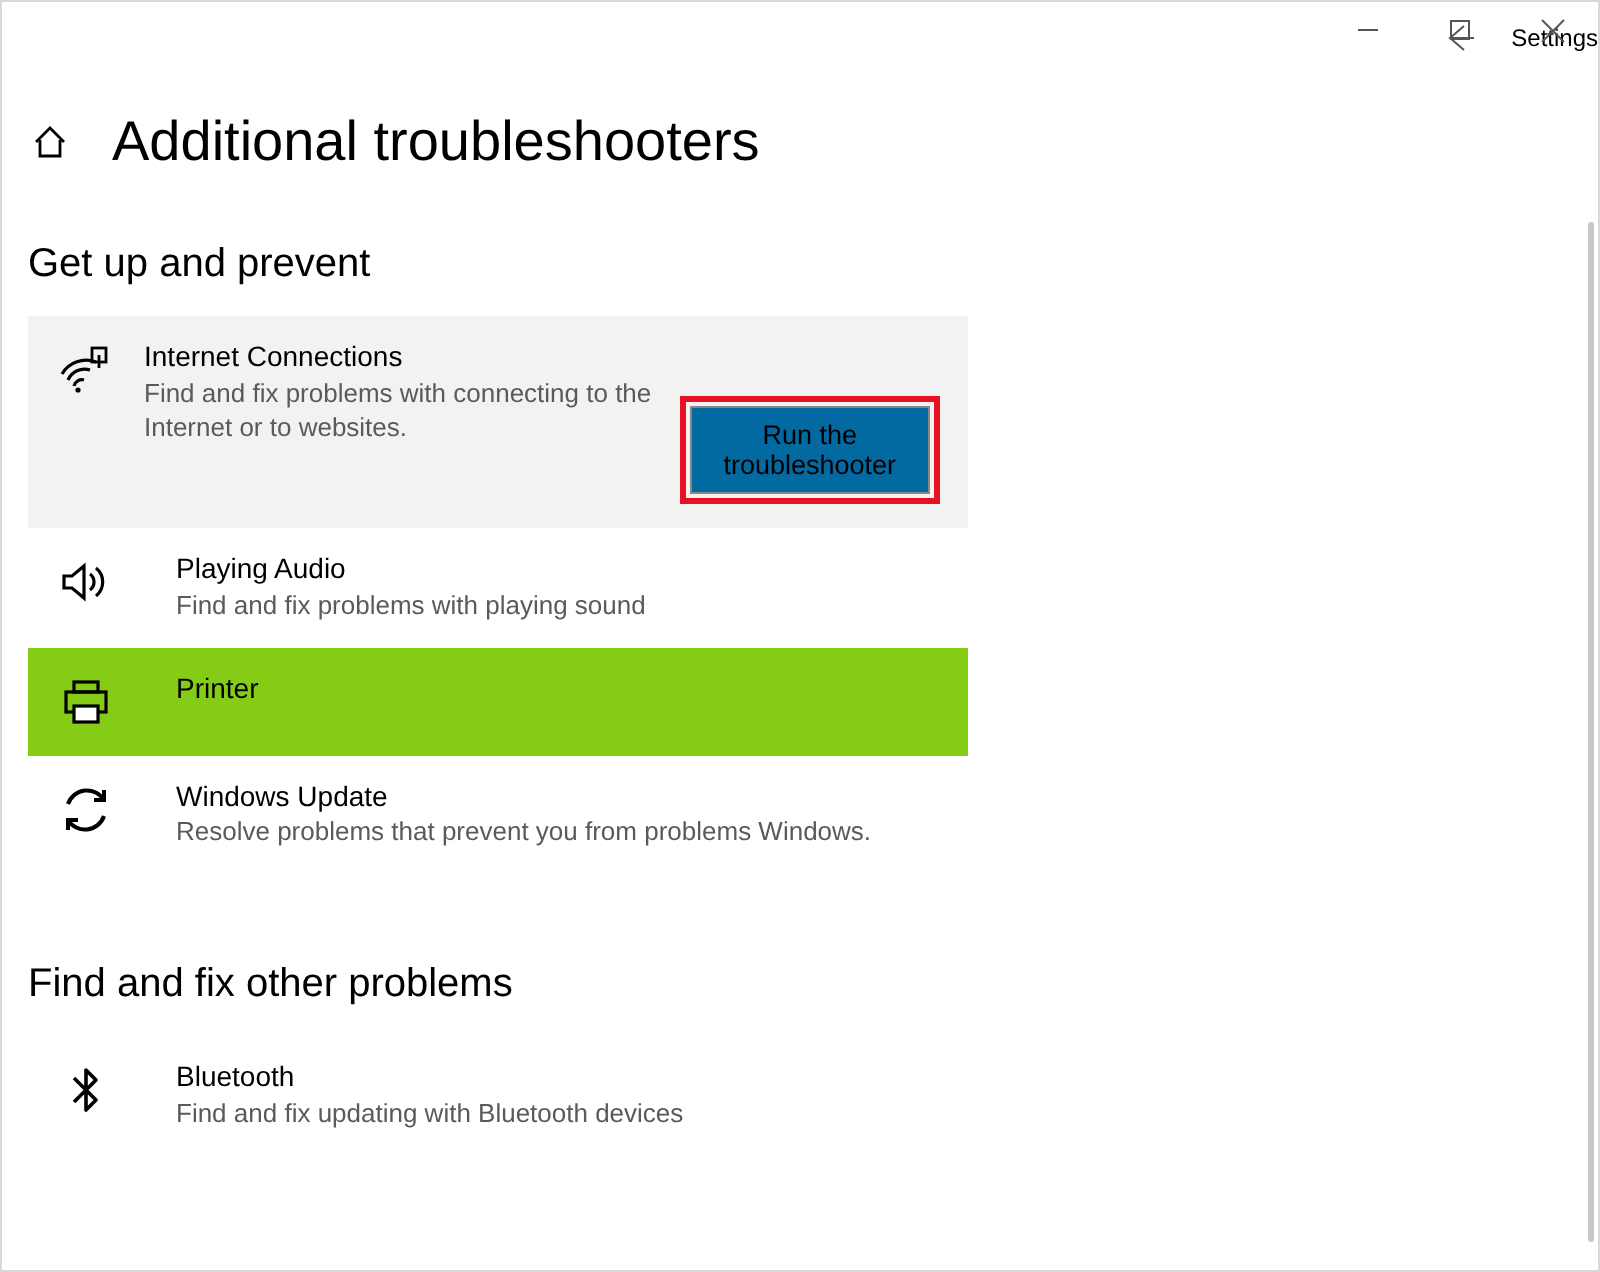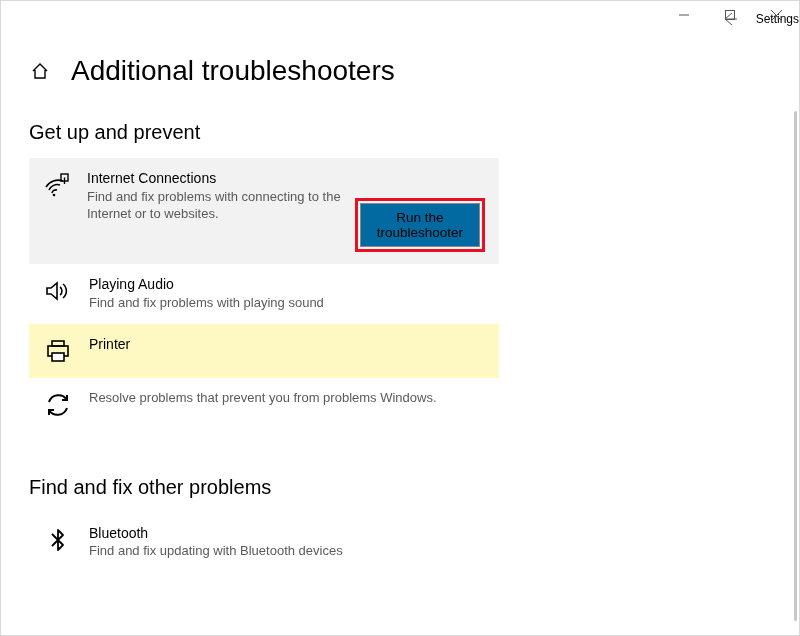--- a/index.html
+++ b/index.html
@@ -8,31 +8,31 @@
 
   
   .titlebar { height: 36px; display: flex; align-items: center; padding-left: 12px; position: relative; justify-content: flex-end; }
   .titlebar .back { width: 24px; display:flex; align-items:center; justify-content:center; color:#555; margin-right: 14px; }
   .titlebar .title { font-size: 12px; color:#000; }
   .win-controls { position:absolute; right:0; top:0; display:flex; }
   .win-btn { width:46px; height:28px; display:flex; align-items:center; justify-content:center; color:#555; }
   .win-btn svg { display:block; }
 
   
-  .content { position:absolute; top:36px; left:0; right:0; bottom:0; padding: 18px 28px 0 28px; overflow:hidden; }
+  .content { position:absolute; top:36px; left:0; right:0; bottom:0; padding: 18px 28px 0 13px; overflow:hidden; }
   .page-heading { display:flex; align-items:center; gap:20px; margin-bottom: 34px; }
   .page-heading .home-icon { width:22px; display:flex; align-items:center; justify-content:center; color:#000; }
   .page-heading h1 { font-size: 28px; font-weight: 400; }
 
   .section-title { font-size: 20px; font-weight: 500; margin-bottom: 14px; }
 
   .ts-list { width: 470px; }
-  .ts-item { display:flex; align-items:flex-start; padding:12px 14px; gap:16px; }
+  .ts-item { display:flex; align-items:flex-start; padding:12px 14px; gap:30px; }
   .ts-item.expanded { background:#f2f2f2; flex-direction:row; gap:0; }
-  .ts-item.hover { background:#fef9c3; }
+  .ts-item.hover { background:#84cc16; }
   .ts-row { display:flex; align-items:flex-start; gap:14px; width:100%; }
   .ts-icon { width:30px; height:30px; display:flex; align-items:center; justify-content:center; flex-shrink:0; }
   .ts-text { flex:1; }
   .ts-name { font-size:14px; font-weight:400; color:#000; line-height:1.2; margin-bottom:2px; }
   .ts-desc { font-size:13px; color:#5a5a5a; line-height:1.3; }
 
   .ts-action { align-self:flex-end; margin-top:28px; }
   .run-btn { background:#0369a1; border:1px solid #888; padding:6px 16px; font-size:13.5px; font-family:inherit; cursor:pointer; }
   .highlight-box { border:3px solid #e81123; padding:2px; display:inline-block; }
 
@@ -147,20 +147,21 @@
       <div class="ts-item">
         <div class="ts-icon">
           <svg width="26" height="26" viewBox="0 0 26 26">
             <path d="M22 8 A10 10 0 0 0 4 10" fill="none" stroke="#000" stroke-width="2"></path>
             <path d="M4 18 A10 10 0 0 0 22 16" fill="none" stroke="#000" stroke-width="2"></path>
             <path d="M22 3 L22 8 L17 8" fill="none" stroke="#000" stroke-width="2"></path>
             <path d="M4 23 L4 18 L9 18" fill="none" stroke="#000" stroke-width="2"></path>
           </svg>
         </div>
         <div class="ts-text">
+          <div class="ts-name">Windows Update</div>
           <div class="ts-desc">Resolve problems that prevent you from problems Windows.</div>
         </div>
       </div>
 
     </div>
 
     <div class="section-gap"></div>
 
     <div class="section-title">Find and fix other problems</div>
 

